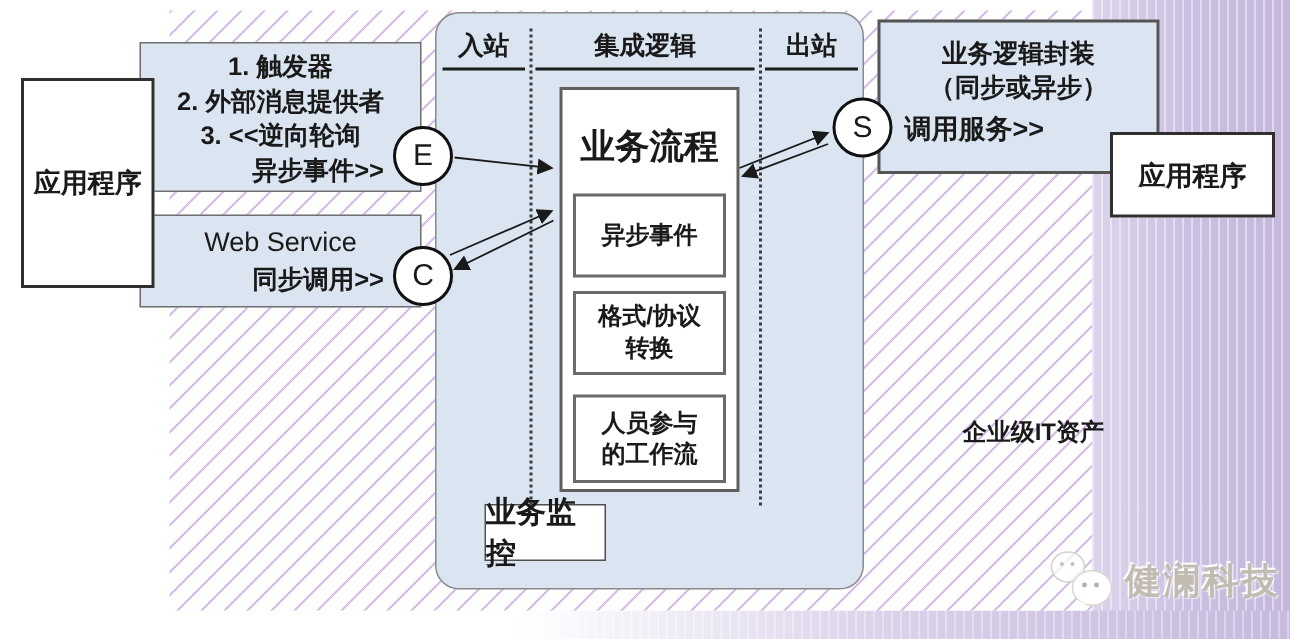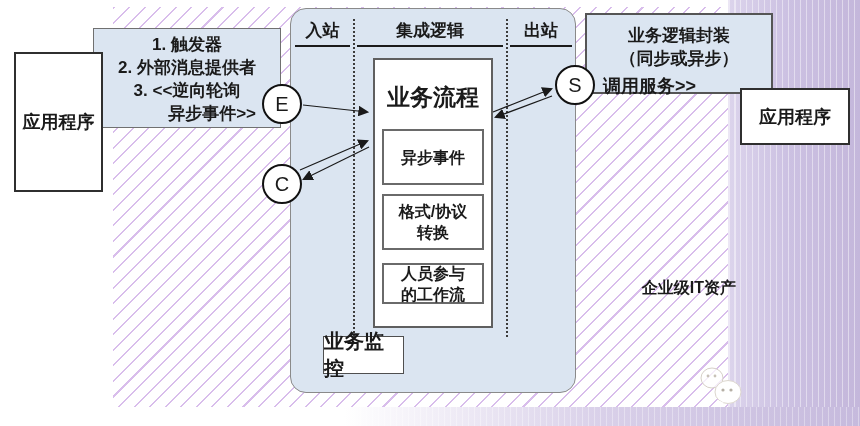--- a/index.html
+++ b/index.html
@@ -48,21 +48,21 @@
     background:#ffffff; border:2px solid #5f5f5f;
   }
   .process-title { margin-top:22px; text-align:center; font-size:23px; font-weight:bold; }
   .subbox {
     position:absolute; left:7px; width:102px; background:#ffffff; border:2px solid #6a6a6a;
     display:flex; flex-direction:column; align-items:center; justify-content:center;
     font-size:16px; font-weight:bold; line-height:21px; text-align:center;
   }
   .subbox.s1 { top:69px;  height:56px; }
   .subbox.s2 { top:134px; height:56px; }
-  .subbox.s3 { top:203px; height:41px; }
+  .subbox.s3 { top:203px; height:59px; }
 
   .monitor {
     position:absolute; left:32px; top:327px; width:81px; height:38px;
     background:#ffffff; border:1.5px solid #4f4f4f;
     display:flex; align-items:center; justify-content:center; font-size:20px; font-weight:bold;
   }
   .platform-label { position:absolute; right:16px; bottom:6px; font-size:19px; font-weight:bold; }
 
   
   .app-box {
@@ -75,21 +75,21 @@
   .bluebox { position:absolute; background:#dbe5f1; border:1.5px solid #707070; z-index:2; }
   .trigger { left:93px; top:28px; width:188px; height:100px; padding-top:4px;
              font-size:17px; font-weight:bold; line-height:23px; }
   .trigger .tline { text-align:center; }
   .trigger .tline.last { text-align:right; padding-right:24px; }
   .webservice { left:93px; top:143px; width:188px; height:62px; padding-top:5px; line-height:25px; }
   .webservice .ws1 { text-align:center; font-size:18px; font-weight:normal; }
   .webservice .ws2 { text-align:right; padding-right:24px; font-size:17px; font-weight:bold; }
 
   
-  .encap { left:585px; top:13px; width:188px; height:81px; border:2px solid #555;
+  .encap { left:585px; top:13px; width:188px; height:103px; border:2px solid #555;
            padding-top:9px; font-size:17px; font-weight:bold; line-height:23px; }
   .encap .e1, .encap .e2 { text-align:center; }
   .encap .e3 { text-align:left; padding-left:16px; margin-top:5px; font-size:18px; }
   .assets-label { position:absolute; left:596px; top:278px; width:140px; z-index:2;
                   text-align:right; font-size:16px; font-weight:bold; }
 
   
   .conn {
     position:absolute; width:40px; height:40px; border-radius:50%; z-index:6;
     background:#ffffff; border:2.5px solid #111111;
@@ -147,20 +147,24 @@
 
   <div class="app-box app-left">应用程序</div>
 
   <div class="bluebox trigger">
     <div class="tline">1. 触发器</div>
     <div class="tline">2. 外部消息提供者</div>
     <div class="tline">3. &lt;&lt;逆向轮询</div>
     <div class="tline last">异步事件&gt;&gt;</div>
   </div>
 
+  <div class="bluebox webservice">
+    <div class="ws1">Web Service</div>
+    <div class="ws2">同步调用&gt;&gt;</div>
+  </div>
 
   <div class="bluebox encap">
     <div class="e1">业务逻辑封装</div>
     <div class="e2">（同步或异步）</div>
     <div class="e3">调用服务&gt;&gt;</div>
   </div>
 
   <div class="app-box app-right">应用程序</div>
 
   <div class="assets-label">企业级IT资产</div>
@@ -185,15 +189,16 @@
   <div class="watermark">
     <svg width="48" height="42" viewBox="0 0 48 42">
       <ellipse cx="14" cy="12" rx="11" ry="10" fill="rgba(255,255,255,0.75)" stroke="#d6d0c8" stroke-width="1"></ellipse>
       <circle cx="10" cy="10" r="1.4" fill="#c8c2b8"></circle>
       <circle cx="17" cy="10" r="1.4" fill="#c8c2b8"></circle>
       <ellipse cx="30" cy="26" rx="13" ry="11.5" fill="#ffffff" stroke="#dcd6ce" stroke-width="1"></ellipse>
       <polygon points="20,34 16,40 26,37" fill="#ffffff"></polygon>
       <circle cx="25" cy="24" r="1.6" fill="#b5afa5"></circle>
       <circle cx="33" cy="24" r="1.6" fill="#b5afa5"></circle>
     </svg>
+    <span class="wm-text">健澜科技</span>
   </div>
 
 </div>
 
 </body></html>

